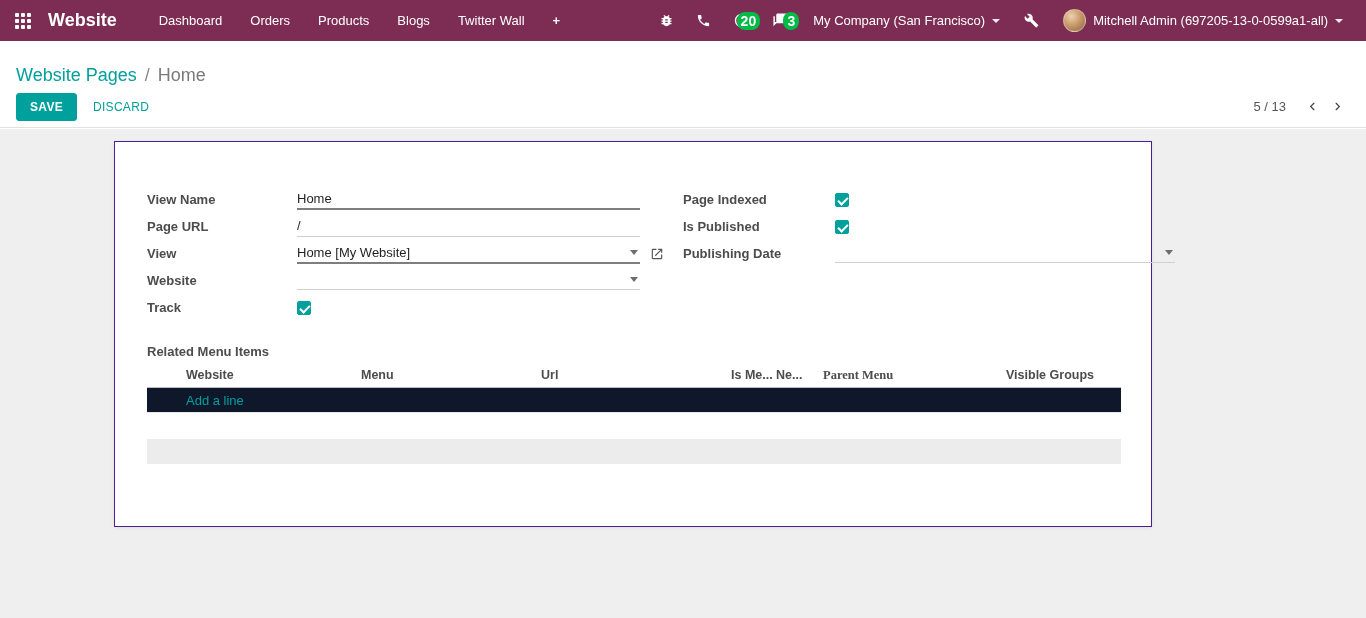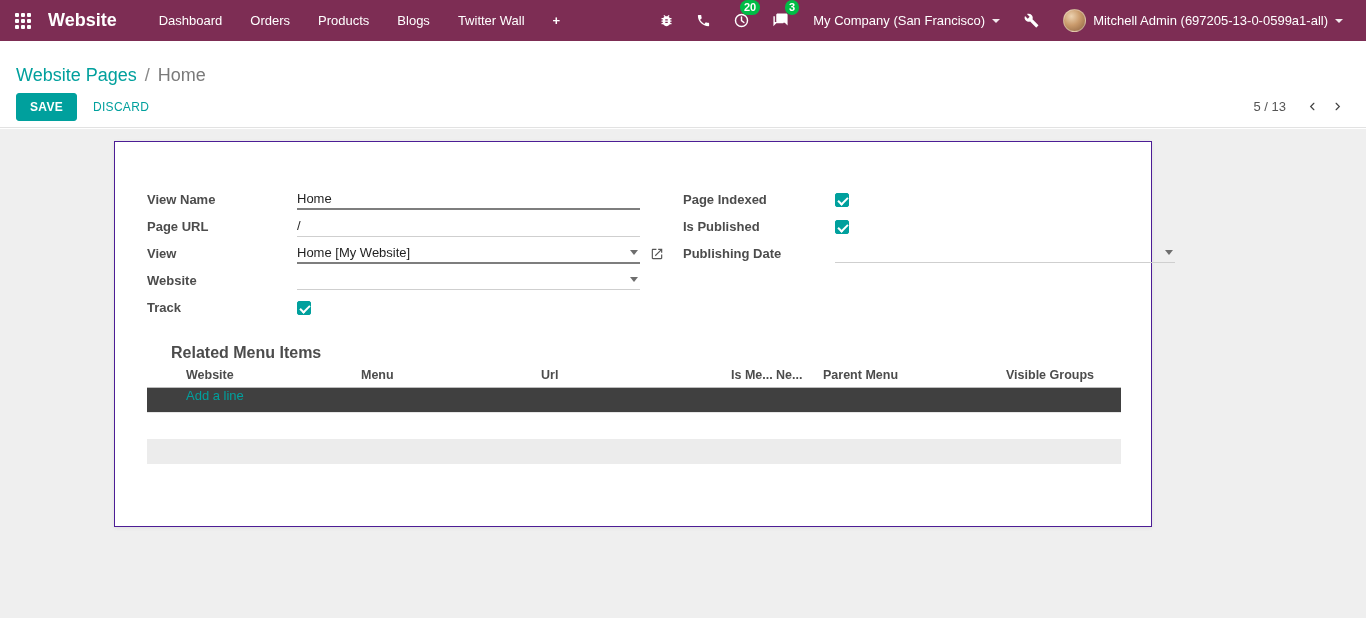--- a/index.html
+++ b/index.html
@@ -29,22 +29,22 @@
     padding:0 14px; display:flex; align-items:center; font-size:13px; cursor:pointer;
     white-space:nowrap;
   }
   .nav-right { margin-left:auto; display:flex; align-items:center; height:100%; padding-right:10px; }
   .nav-icon {
     position:relative; padding:0 11px; height:100%;
     display:flex; align-items:center; cursor:pointer; background:transparent; border:none; color:#fff;
   }
   .nav-icon svg { display:block; }
   .badge {
-    position:absolute; top:0; right:1px;
-    background:#00bc46; color:#fff; font-size:11px; font-weight:bold;
+    position:absolute; top:12px; right:1px;
+    background:#00bc46; color:#fff; font-size:14px; font-weight:bold;
     line-height:1; padding:2px 4px; border-radius:8px; min-width:13px; text-align:center;
   }
   .company, .user {
     display:flex; align-items:center; gap:7px; padding:0 13px; font-size:13px;
     height:100%; cursor:pointer; white-space:nowrap;
   }
   .avatar {
     width:23px; height:23px; border-radius:50%;
     background:radial-gradient(circle at 35% 30%, #ecd2b0 0%, #c99a6b 45%, #8a603f 100%);
     background-color:#b98c5f;
@@ -112,37 +112,37 @@
   .checkbox {
     width:14px; height:14px; border:1px solid #ababab; background:#fff;
     border-radius:2px; position:relative; display:inline-block; cursor:pointer;
   }
   .checkbox.checked { background:#00a09d; border-color:#00a09d; }
   .checkbox.checked::after {
     content:""; position:absolute; left:4px; top:1px; width:4px; height:8px;
     border:solid #fff; border-width:0 2px 2px 0; transform:rotate(45deg);
   }
 
-  .section-title { position:absolute; left:32px; top:202px; font-size:16px; font-weight:bold; color:#4c4c4c;margin-left:24px; }
+  .section-title { position:absolute; left:32px; top:202px; font-size:13px; font-weight:bold; color:#4c4c4c; }
   .list-table { position:absolute; left:32px; right:30px; top:221px; }
   .thead {
     display:flex; height:25px; align-items:center;
     border-bottom:1px solid #bcbcbc; font-weight:bold; font-size:12.5px; color:#4c4c4c;
   }
   .th, .td { overflow:hidden; white-space:nowrap; text-overflow:ellipsis; }
   .c0 { width:214px; padding-left:39px; flex:none; }
   .c1 { width:180px; flex:none; }
   .c2 { width:190px; flex:none; }
   .c3 { width:45px;  flex:none; }
   .c4 { width:47px;  flex:none; }
-  .c5 { width:183px; flex:none; }
+  .c5 { width:183px; flex:none;font-family:Liberation Serif, serif; }
   .c6 { flex:1; }
   .add-row {
-    height:25px; display:flex; 
-    background:#404040; border-bottom:1px solid #e6e6e6;
+    height:25px; display:flex; align-items:center;
+    background:#0f172a; border-bottom:1px solid #e6e6e6;
   }
   .add-link { color:#00a09d; font-size:13px; padding-left:39px; cursor:pointer; }
   .stripe { position:absolute; left:32px; right:30px; top:297px; height:25px; background:#ececec; }
 </style>
 </head>
 <body>
 
 <header class="navbar">
   <button class="apps-btn">
     <span class="grid-icon">

